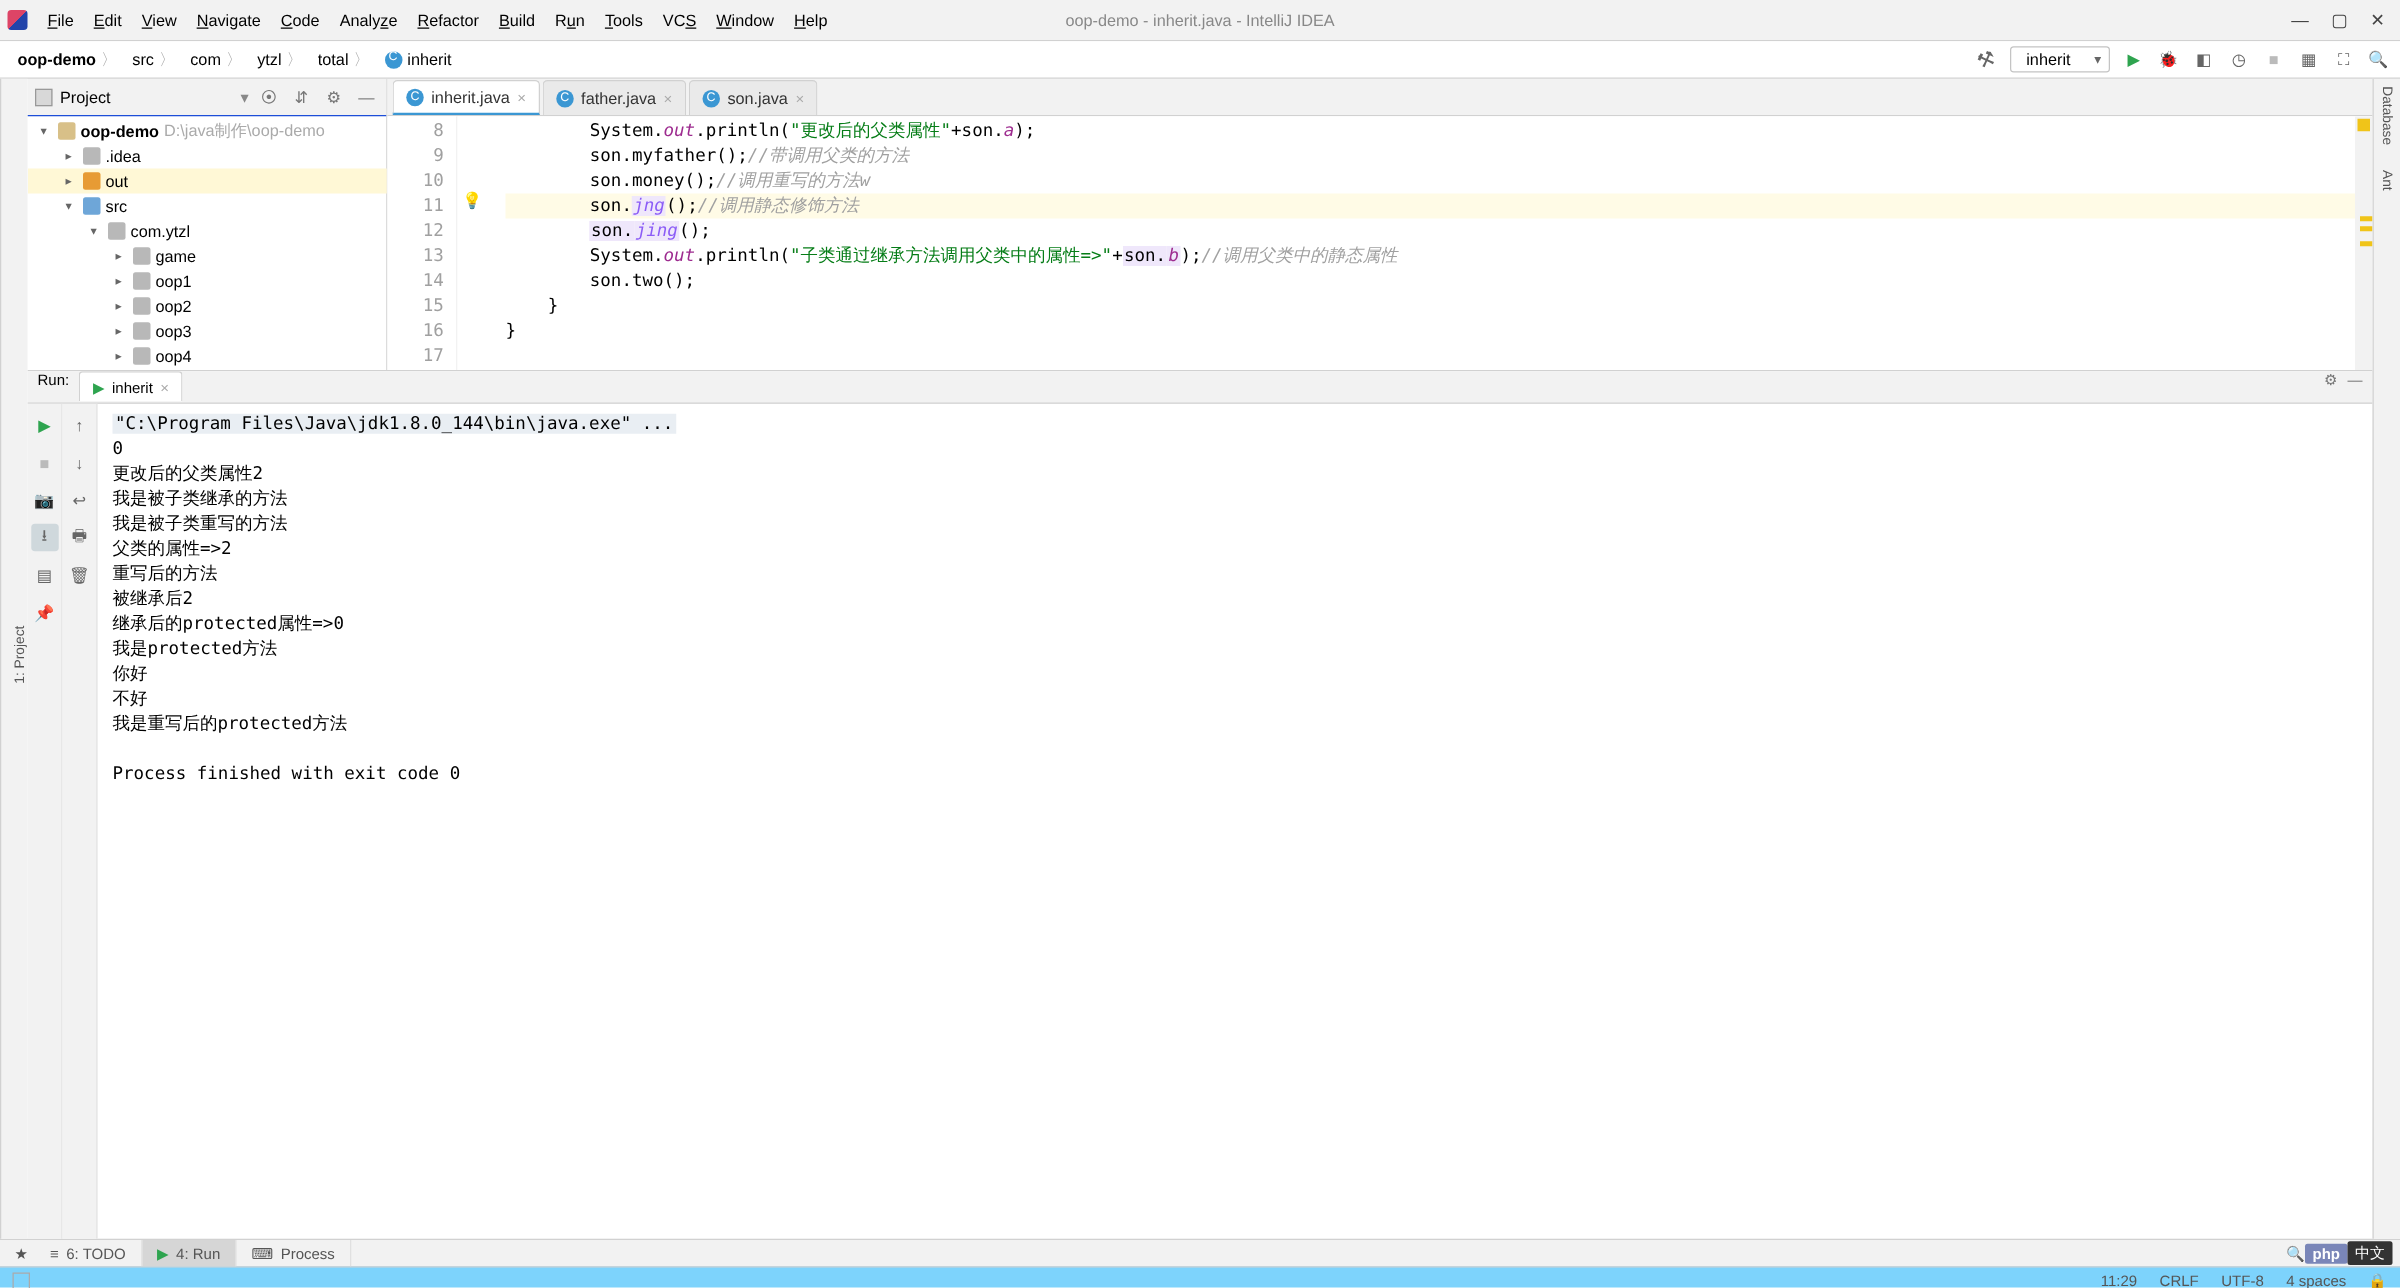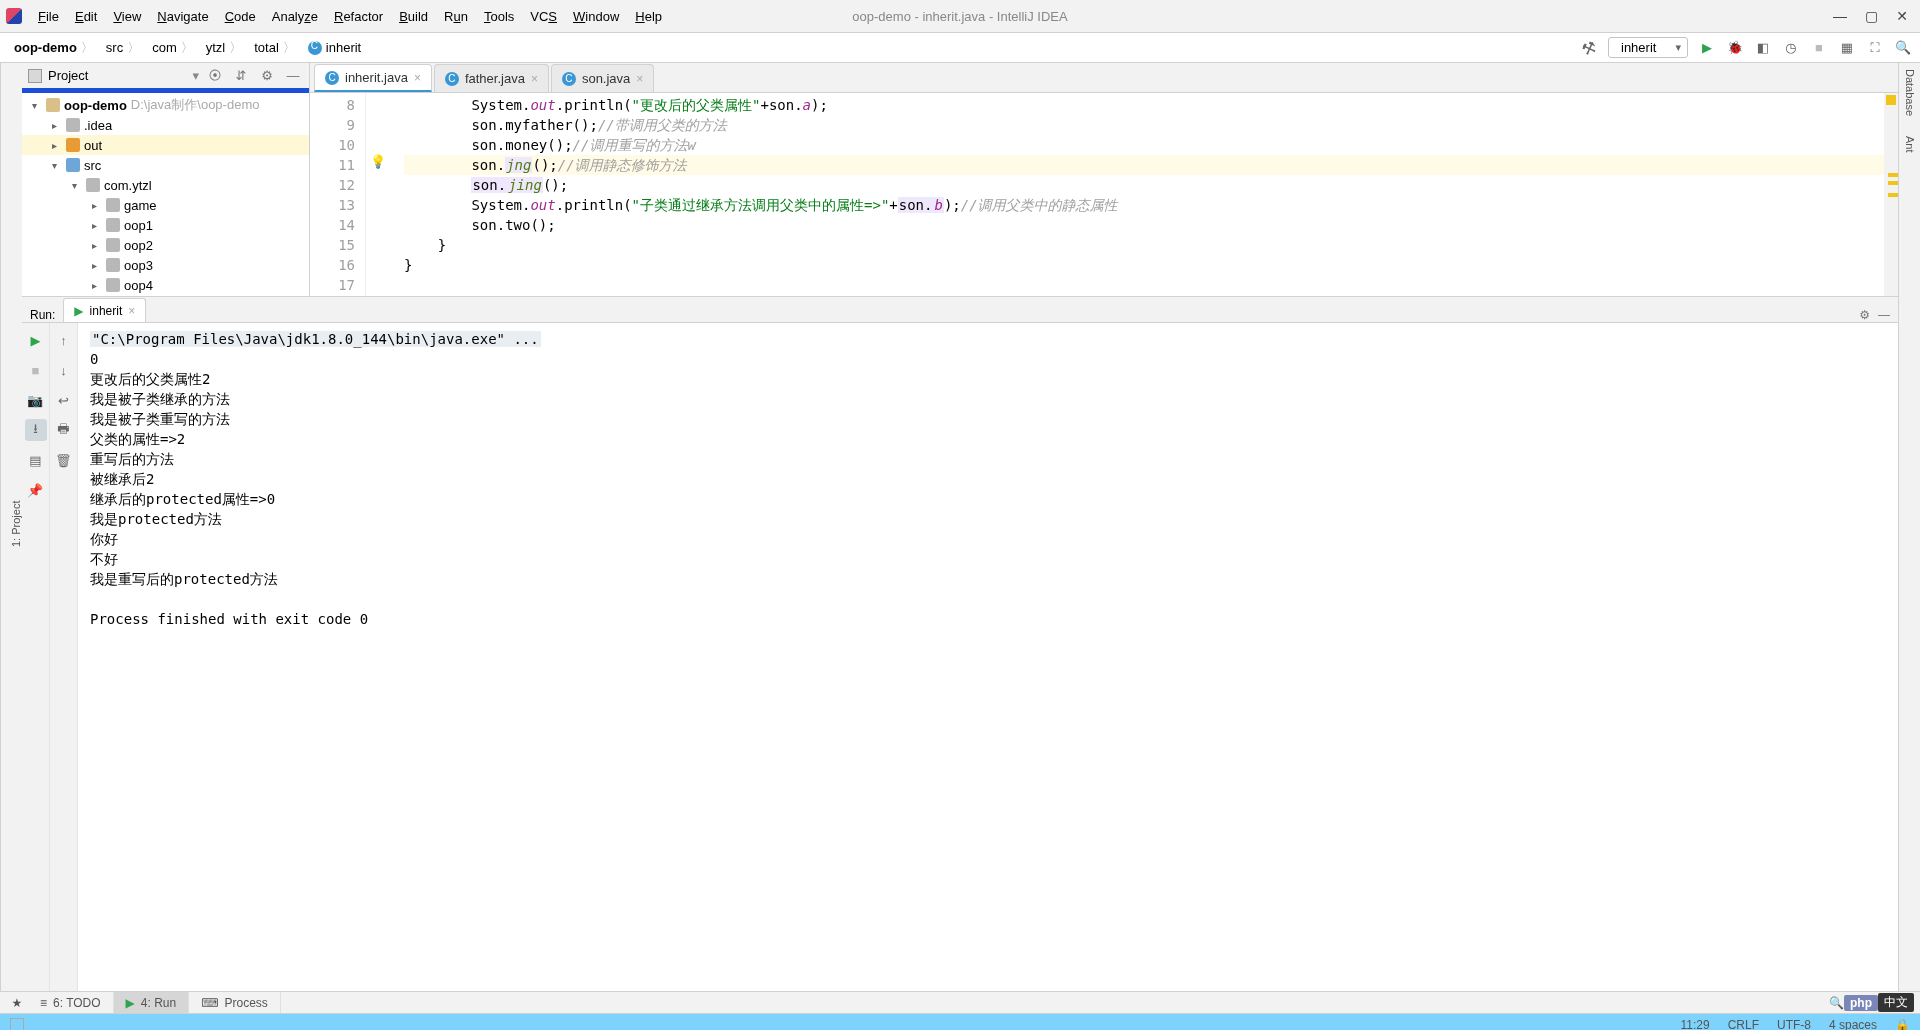--- a/index.html
+++ b/index.html
@@ -114,21 +114,21 @@
     .project-pane {
       width: 288px;
       border-right:1px solid #d1d1d1;
       display:flex; flex-direction:column;
       font-size:13px;
       background:#fff;
     }
     .project-header {
       height:30px; display:flex; align-items:center;
       padding:0 6px; background:#f2f2f2;
-      border-bottom:5px solid #1d4ed8;
+      border-bottom:1px solid #1d4ed8;
       gap:6px;
     }
     .project-header .proj-icon{
       width:14px; height:14px; background:#d8d8d8; border:1px solid #999;
     }
     .project-header .label{ flex:1; }
     .project-header .hbtn{
       width:20px; color:#777; text-align:center; cursor:default;
     }
     .tree { flex:1; overflow:auto; padding:2px 0; }
@@ -186,34 +186,34 @@
       width:24px; background:#fff;
     }
     .gutter-marks div{ height:20px; text-align:center; }
     .bulb{ color:#e5b200; font-size:13px;}
     .code { flex:1; padding:2px 0 2px 14px; white-space:pre; overflow:auto; }
     .code-line{ height:20px; line-height:20px; }
     .code-line.hl{ background:#fffbe6; }
     .c-field{ color:#9d2b8f; font-style:italic; }
     .c-str{ color:#067d17; }
     .c-cmt{ color:#a0a0a0; font-style:italic; }
-    .c-static{ color:#4d7c0f; font-style:italic; }
+    .c-static{ color:#8b5cf6; font-style:italic; }
     .c-bg{ background:#efe7fb; padding:0 1px; }
     .editor-right-strip{
       width:14px; background:#f2f2f2; position:relative;
     }
     .marker-y{ position:absolute; right:0; width:10px; height:4px; background:#f0c419; }
     .marker-top{ position:absolute; right:2px; top:2px; width:10px; height:10px; background:#f0c419; }
 
     
     .run-panel { flex:1; display:flex; flex-direction:column; min-height:0; }
     .run-header {
       height:26px; background:#f2f2f2;
       border-bottom:1px solid #d1d1d1;
-      display:flex; align-items:flex-end; padding:0 8px; gap:8px;
+      display:flex; align-items:flex-start; padding:0 8px; gap:8px;
       font-size:12px;
     }
     .run-header .rtab{
       height:24px; display:flex; align-items:center; gap:6px;
       padding:0 10px; background:#fff;
       border:1px solid #d1d1d1; border-bottom:none;
       border-radius:3px 3px 0 0;
     }
     .run-header .spacer{ flex:1; }
     .run-header .gear{ color:#777; }

